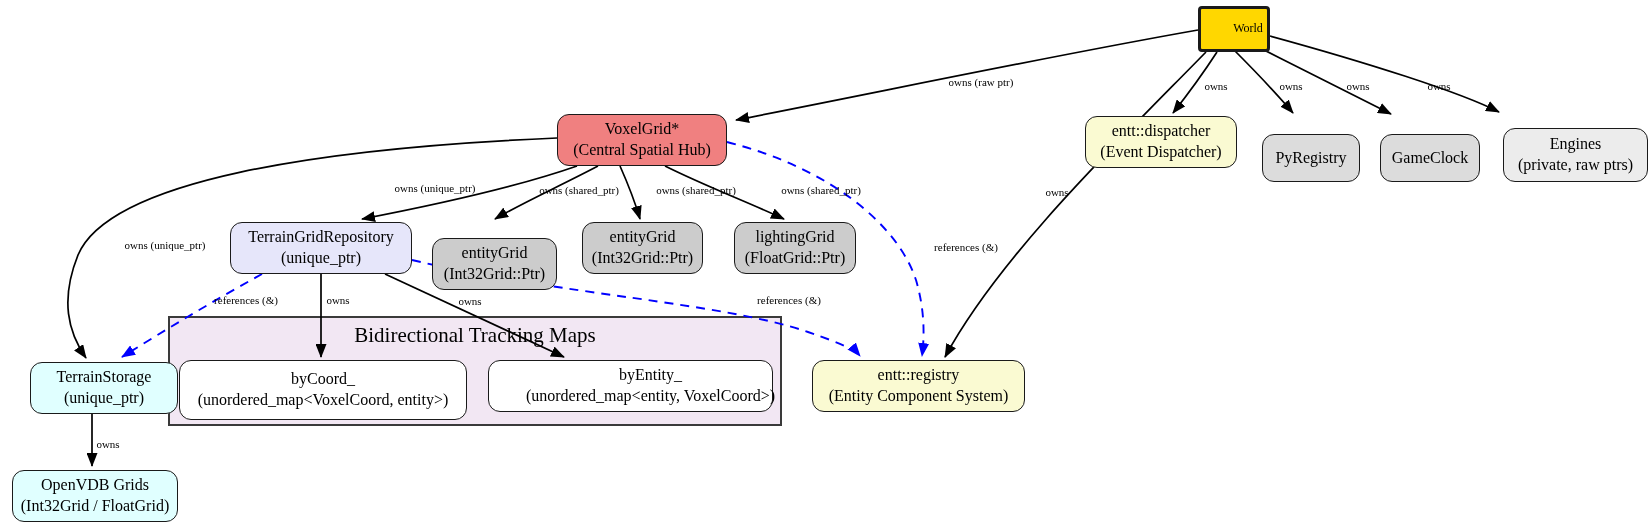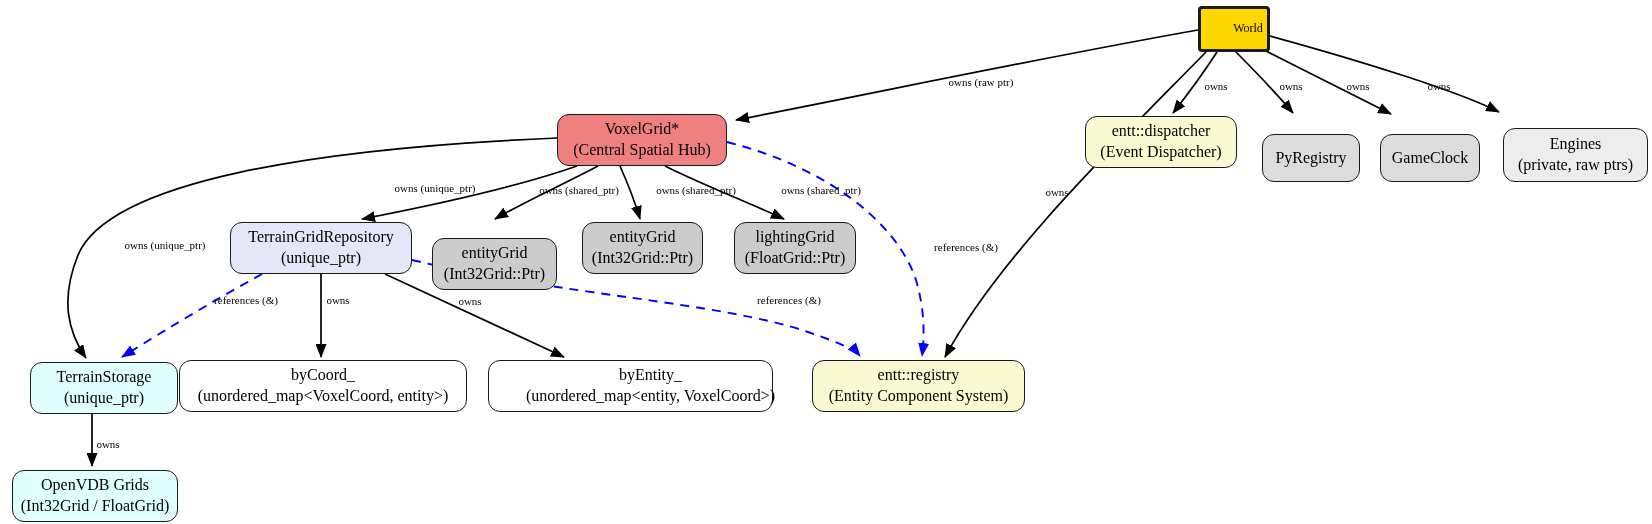--- a/index.html
+++ b/index.html
@@ -56,20 +56,23 @@
     white-space:nowrap;
     color:#000;
     z-index:3;
   }
 </style>
 </head>
 <body>
 
 <div id="canvas">
 
+  <div class="cluster" style="left:168px;top:316px;width:614px;height:110px;">
+    <span class="cluster-title">Bidirectional Tracking Maps</span>
+  </div>
 
   <svg id="edges" width="1652" height="524" viewBox="0 0 1652 524">
     <defs>
       <marker id="ab" markerUnits="userSpaceOnUse" markerWidth="15" markerHeight="11" refX="13" refY="5.5" orient="auto">
         <path d="M0,0 L14,5.5 L0,11 z" fill="#000000"></path>
       </marker>
       <marker id="abl" markerUnits="userSpaceOnUse" markerWidth="15" markerHeight="11" refX="13" refY="5.5" orient="auto">
         <path d="M0,0 L14,5.5 L0,11 z" fill="#0000FF"></path>
       </marker>
     </defs>
@@ -143,21 +146,21 @@
   <div class="node f-cyan" style="left:30px;top:362px;width:148px;height:52px;">
     <span>TerrainStorage</span>
     <span>(unique_ptr)</span>
   </div>
 
   <div class="node f-cyan" style="left:12px;top:470px;width:166px;height:52px;">
     <span>OpenVDB Grids</span>
     <span>(Int32Grid / FloatGrid)</span>
   </div>
 
-  <div class="node f-white" style="left:179px;top:360px;width:288px;height:52px;">
+  <div class="node f-white" style="left:179px;top:360px;width:288px;height:60px;">
     <span>byCoord_</span>
     <span>(unordered_map&lt;VoxelCoord, entity&gt;)</span>
   </div>
 
   <div class="node f-white" style="left:488px;top:360px;width:285px;height:52px;padding-left:40px;">
     <span>byEntity_</span>
     <span>(unordered_map&lt;entity, VoxelCoord&gt;)</span>
   </div>
 
   <div class="node f-yel" style="left:812px;top:360px;width:213px;height:52px;">

